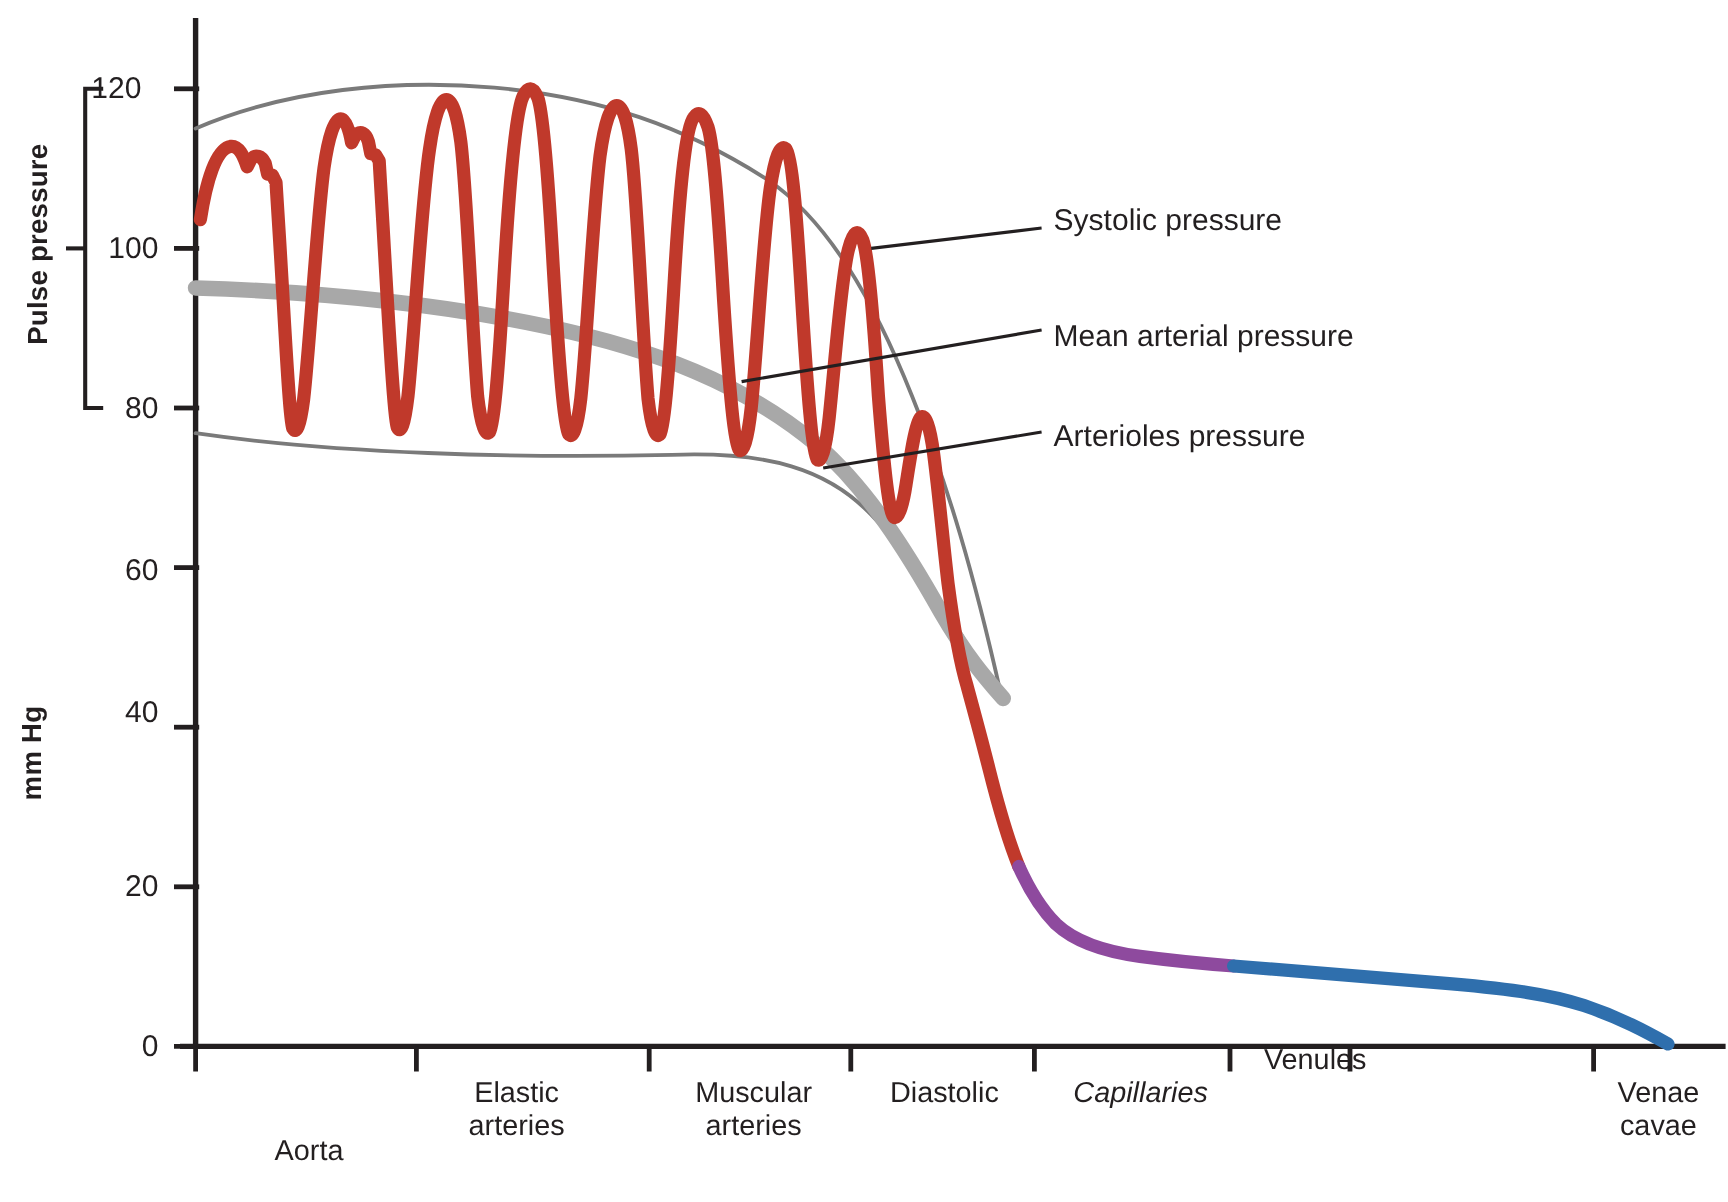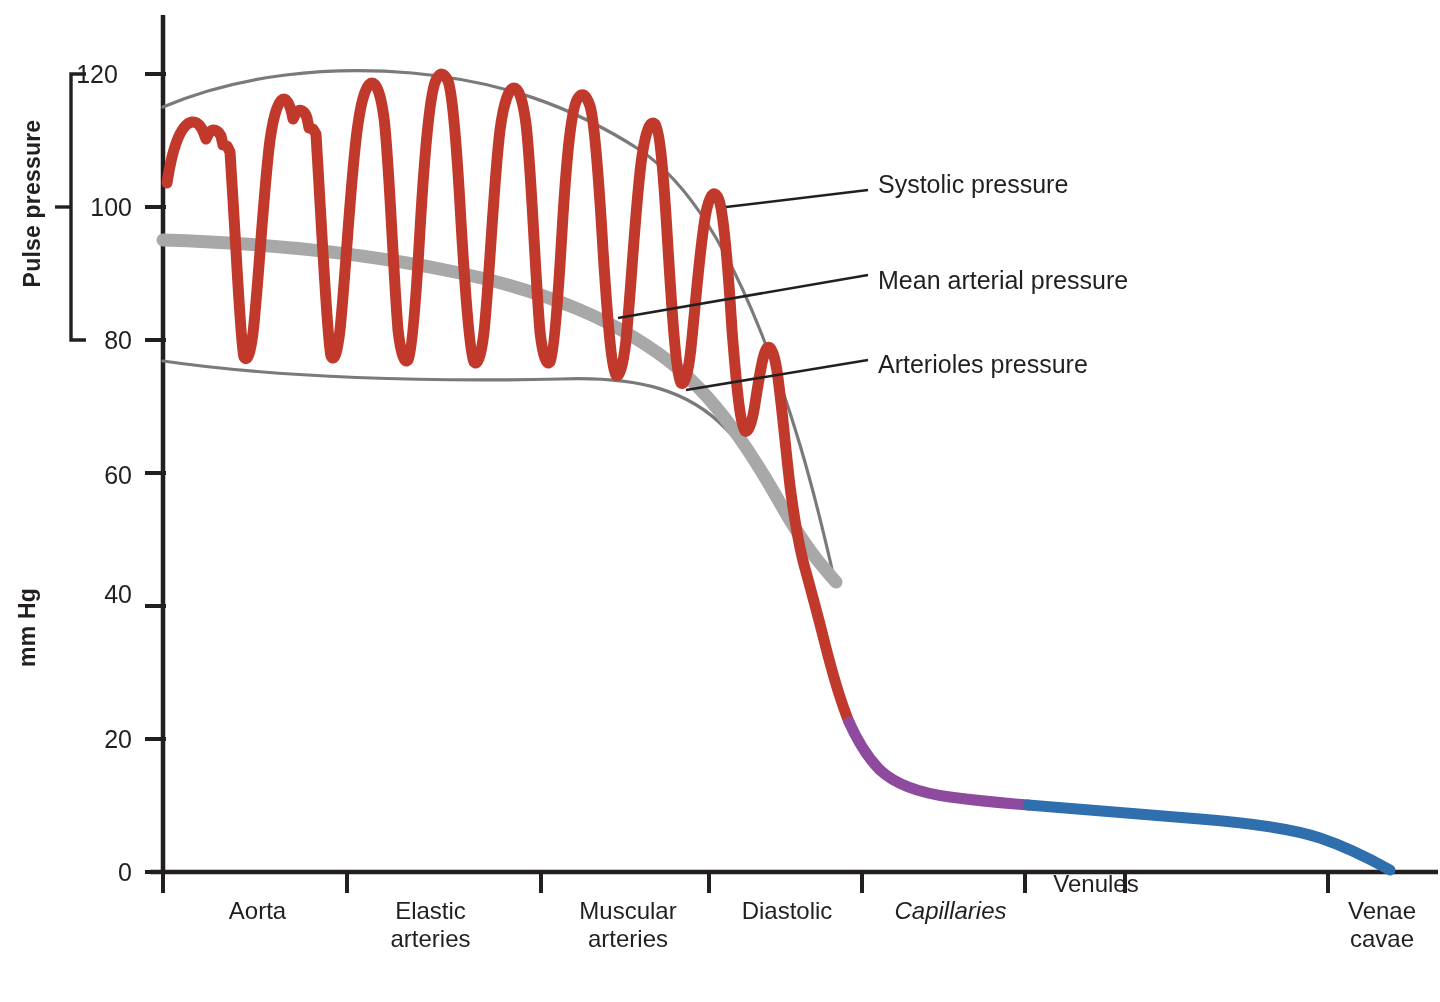--- a/index.html
+++ b/index.html
@@ -84,21 +84,21 @@
   <div class="abs ylabel-rot" id="mmhg-label">mm Hg</div>
 
   <div class="abs ytick-label" style="left:62px; top:860px;">0</div>
   <div class="abs ytick-label" style="left:62px; top:727px;">20</div>
   <div class="abs ytick-label" style="left:62px; top:582px;">40</div>
   <div class="abs ytick-label" style="left:62px; top:463px;">60</div>
   <div class="abs ytick-label" style="left:62px; top:328px;">80</div>
   <div class="abs ytick-label" style="left:62px; top:195px;">100</div>
   <div class="abs ytick-label" style="left:62px; top:62px;text-align:center;">120</div>
 
-  <div class="abs xtick-label" style="left:175px; top:897px; width:165px;">Aorta</div>
+  <div class="abs xtick-label" style="left:175px; top:946px; width:165px;">Aorta</div>
   <div class="abs xtick-label" style="left:348px; top:897px; width:165px;">Elastic
 arteries</div>
   <div class="abs xtick-label" style="left:543px; top:897px; width:170px;">Muscular
 arteries</div>
   <div class="abs xtick-label" style="left:707px; top:897px; width:160px;">Diastolic</div>
   <div class="abs xtick-label" style="left:868px; top:897px; width:165px;font-style:italic;">Capillaries</div>
   <div class="abs xtick-label" style="left:1026px; top:870px; width:140px;">Venules</div>
   <div class="abs xtick-label" style="left:1322px; top:897px; width:120px;">Venae
 cavae</div>
 

